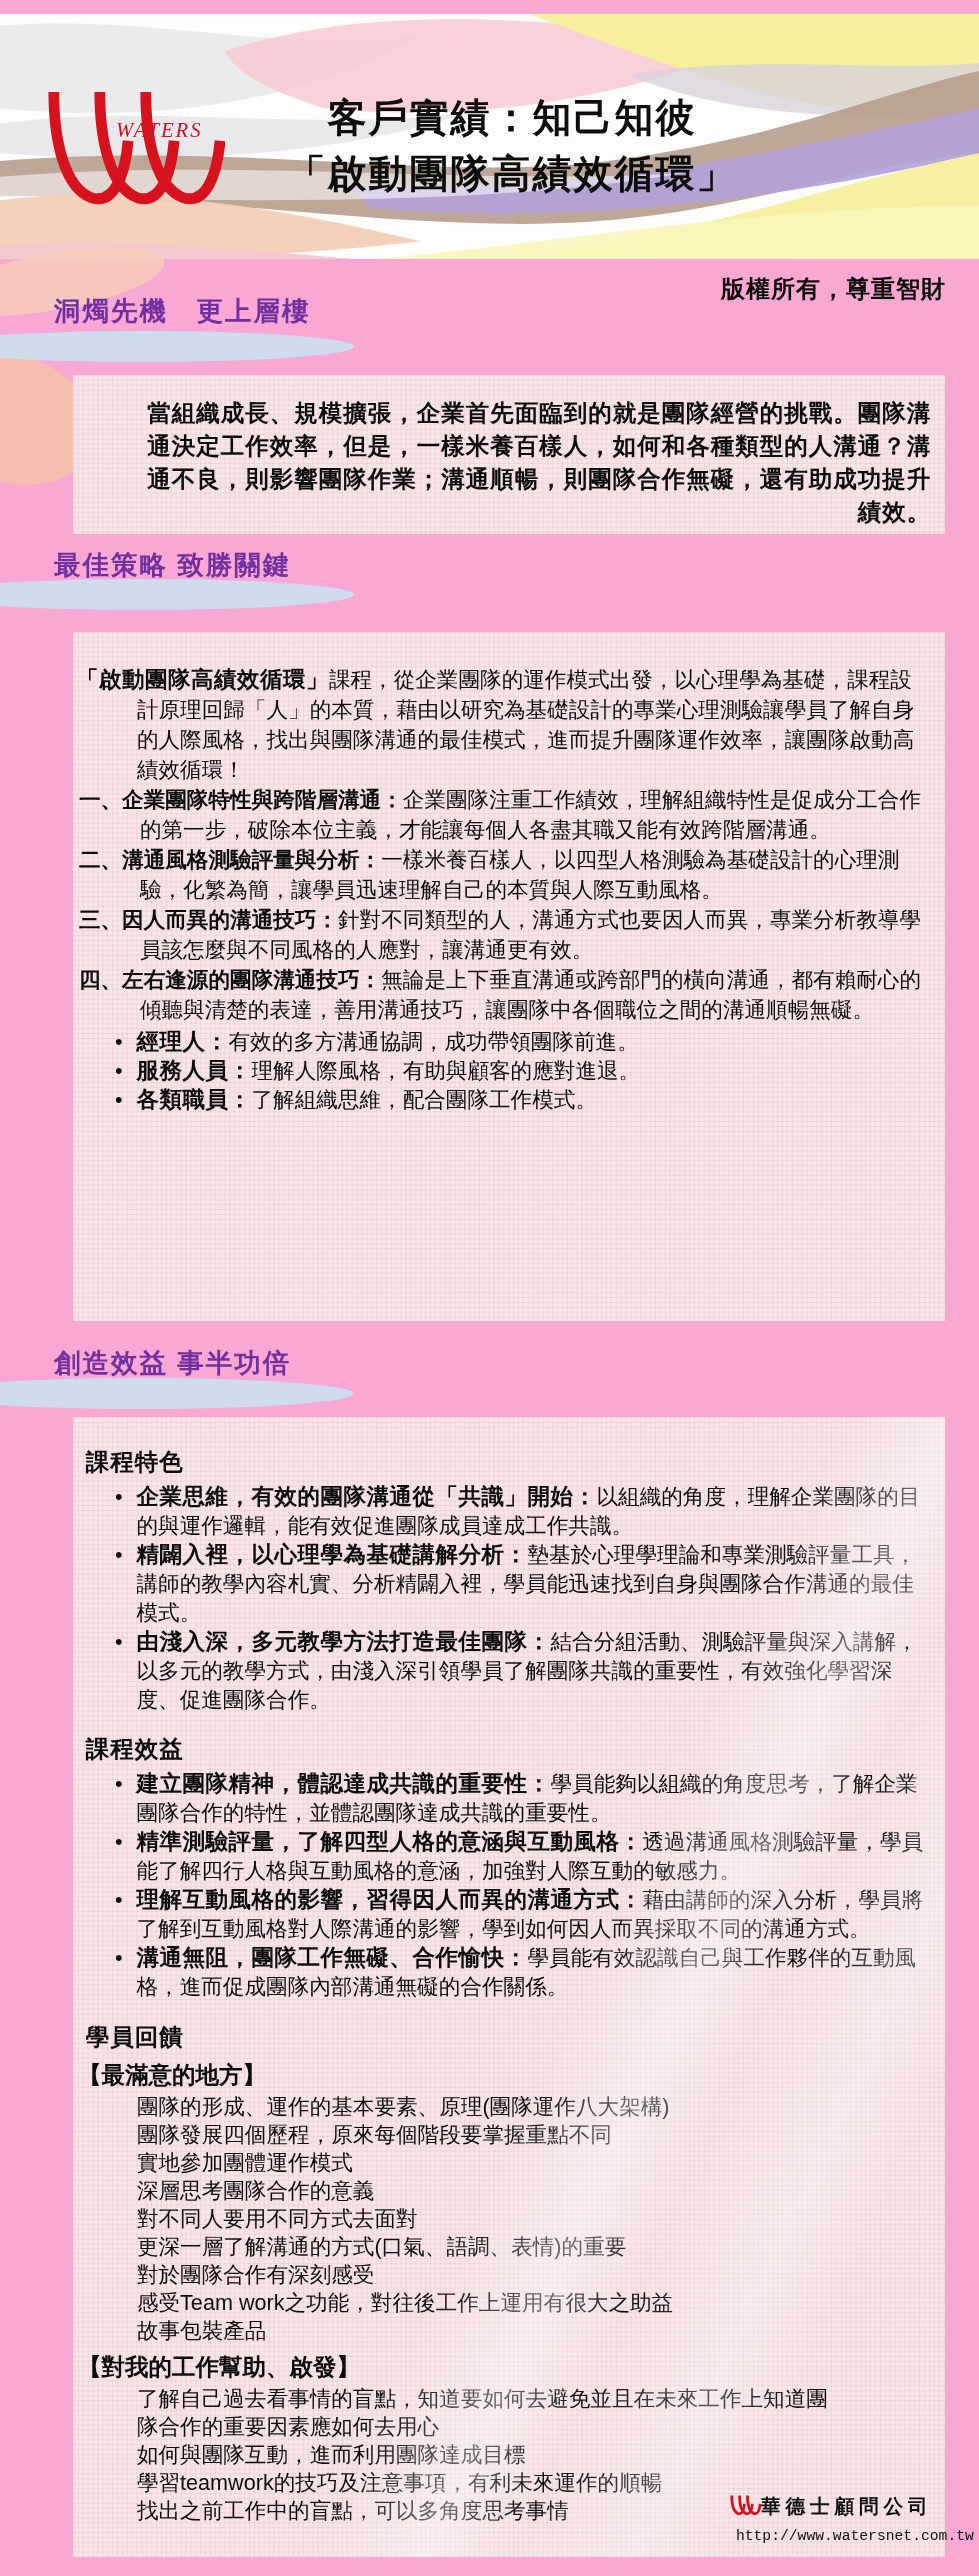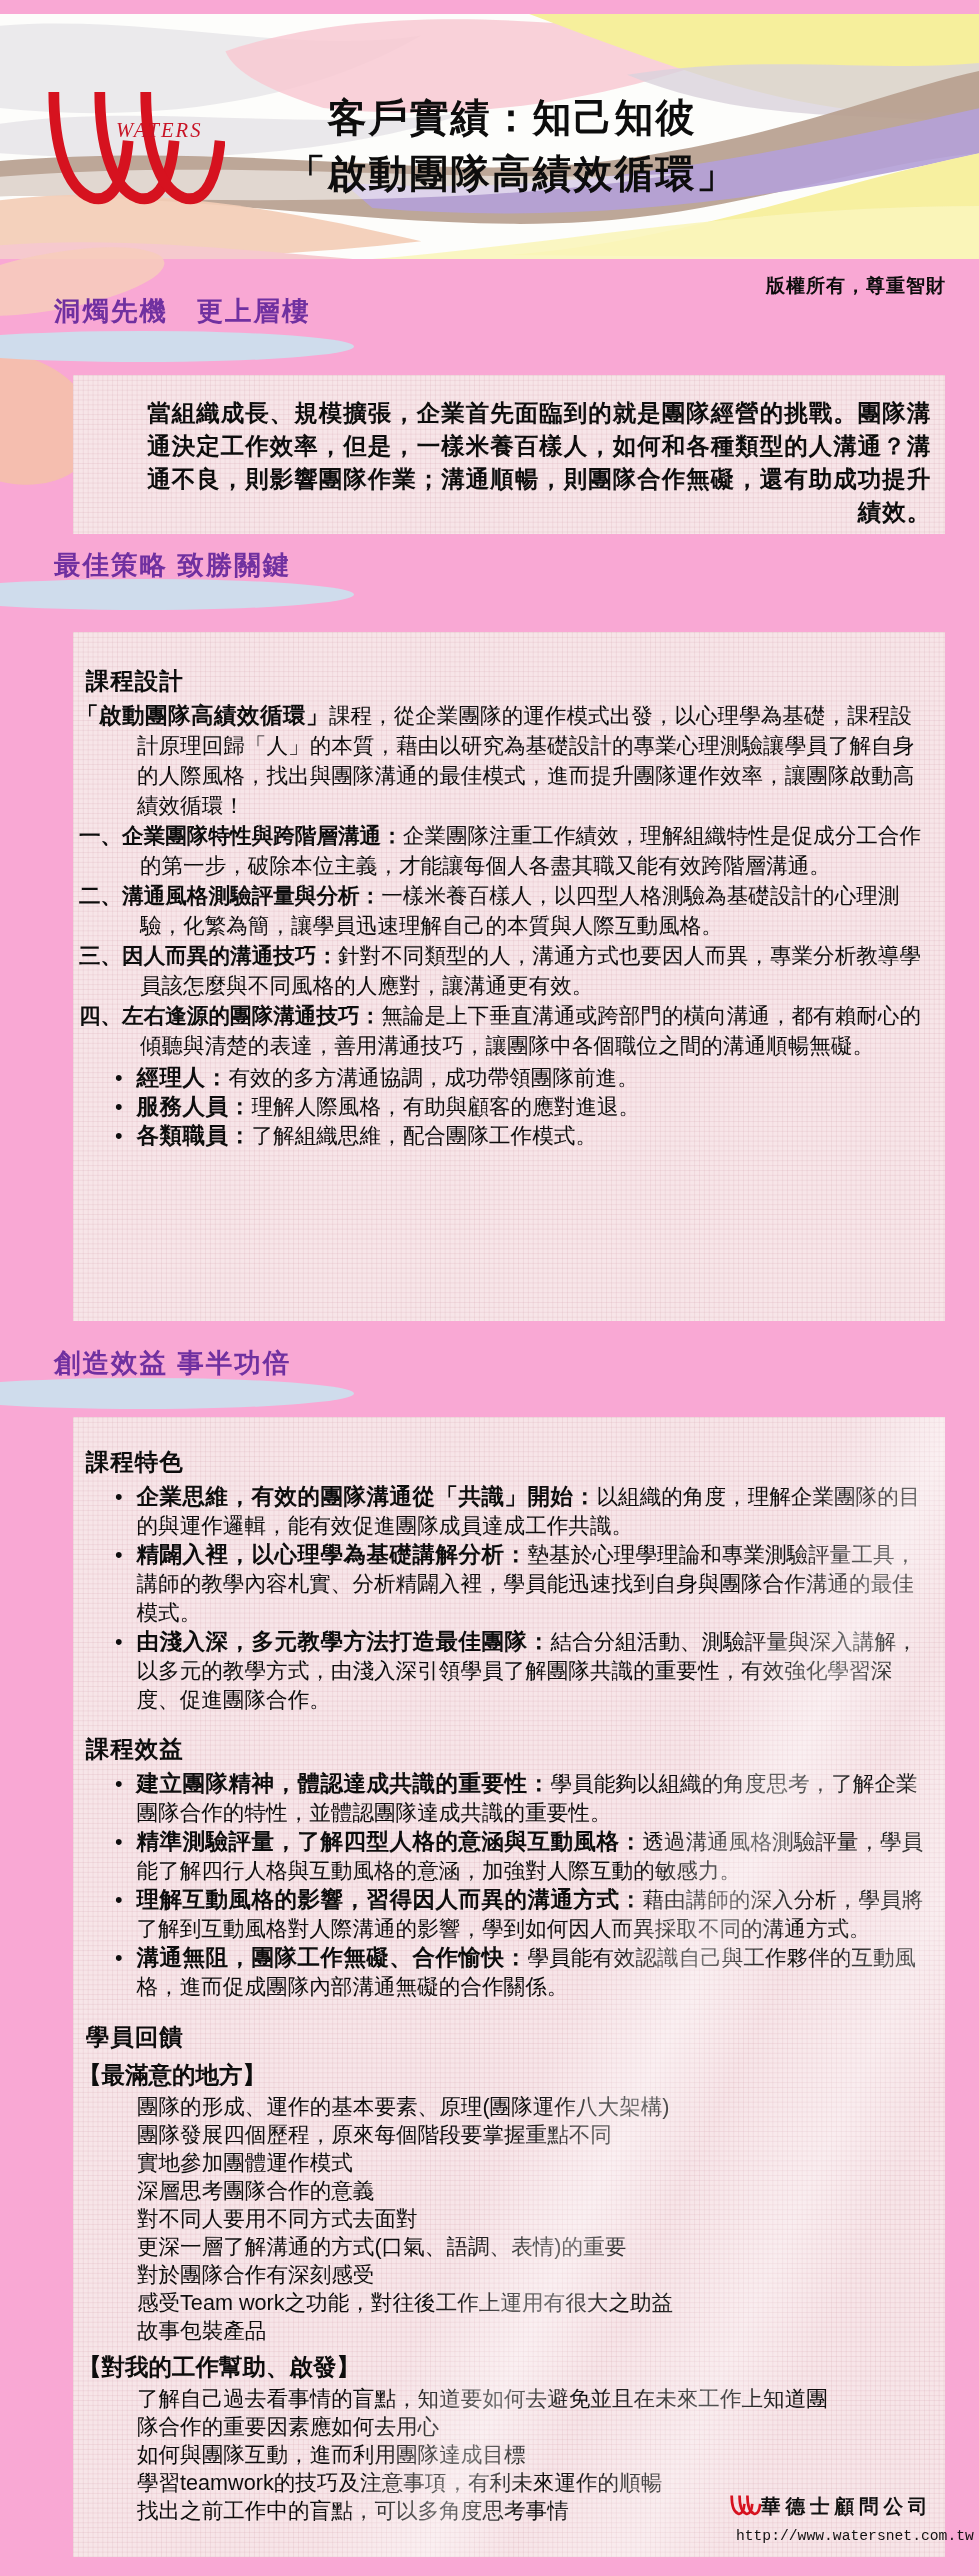--- a/index.html
+++ b/index.html
@@ -23,21 +23,21 @@
     font-size:20.6px;color:#c81426;letter-spacing:2px;margin-top:35px;
   }
   
   .blue-ellipse{position:absolute;left:-69px;width:423px;height:31px;background:#cfdcec;border-radius:50%;z-index:1;}
   .peach{position:absolute;border-radius:50%;z-index:0;}
   .peach.a{left:-59px;top:253px;width:225px;height:57px;background:#f7cdbb;transform:rotate(-10deg);opacity:.85;}
   .peach.b{left:-78px;top:355px;width:176px;height:127px;background:#f4c0ab;transform:rotate(18deg);opacity:.9;}
   
   .copyright{
     position:absolute;top:273px;right:34px;z-index:3;
-    font-size:19px;font-weight:bold;color:#0d0d0d;letter-spacing:1px;
+    font-size:24px;font-weight:bold;color:#0d0d0d;letter-spacing:1px;
   }
   .phead{
     position:absolute;left:54px;z-index:2;
     font-size:26.5px;font-weight:bold;color:#7030a0;letter-spacing:2px;
   }
   .pinkbox{
     position:absolute;left:73px;width:872px;z-index:2;box-sizing:border-box;
     background-color:#f7e5e8;
     background-image:
       linear-gradient(rgba(212,160,172,.20) 1px,transparent 1px),
@@ -123,21 +123,20 @@
   <div class="blue-ellipse" style="top:331px"></div>
 
   <div class="pinkbox box1">
     <p>當組織成長、規模擴張，企業首先面臨到的就是團隊經營的挑戰。團隊溝通決定工作效率，但是，一樣米養百樣人，如何和各種類型的人溝通？溝通不良，則影響團隊作業；溝通順暢，則團隊合作無礙，還有助成功提升績效。</p>
   </div>
 
   <div class="phead" style="top:547px">最佳策略 致勝關鍵</div>
   <div class="blue-ellipse" style="top:579px"></div>
 
   <div class="pinkbox box2">
-    <div class="h4">課程設計</div>
     <p class="hang"><b>「啟動團隊高績效循環」</b><span>課程，從企業團隊的運作模式出發，以心理學為基礎，課程設計原理回歸「人」的本質，藉由以研究為基礎設計的專業心理測驗讓學員了解自身的人際風格，找出與團隊溝通的最佳模式，進而提升團隊運作效率，讓團隊啟動高績效循環！</span></p>
 
     <div class="numlist">
       <p><b>一、企業團隊特性與跨階層溝通：</b><span>企業團隊注重工作績效，理解組織特性是促成分工合作的第一步，破除本位主義，才能讓每個人各盡其職又能有效跨階層溝通。</span></p>
       <p><b>二、溝通風格測驗評量與分析：</b><span>一樣米養百樣人，以四型人格測驗為基礎設計的心理測驗，化繁為簡，讓學員迅速理解自己的本質與人際互動風格。</span></p>
       <p><b>三、因人而異的溝通技巧：</b><span>針對不同類型的人，溝通方式也要因人而異，專業分析教導學員該怎麼與不同風格的人應對，讓溝通更有效。</span></p>
       <p><b>四、左右逢源的團隊溝通技巧：</b><span>無論是上下垂直溝通或跨部門的橫向溝通，都有賴耐心的傾聽與清楚的表達，善用溝通技巧，讓團隊中各個職位之間的溝通順暢無礙。</span></p>
     </div>
 
     <ul class="bullets">

